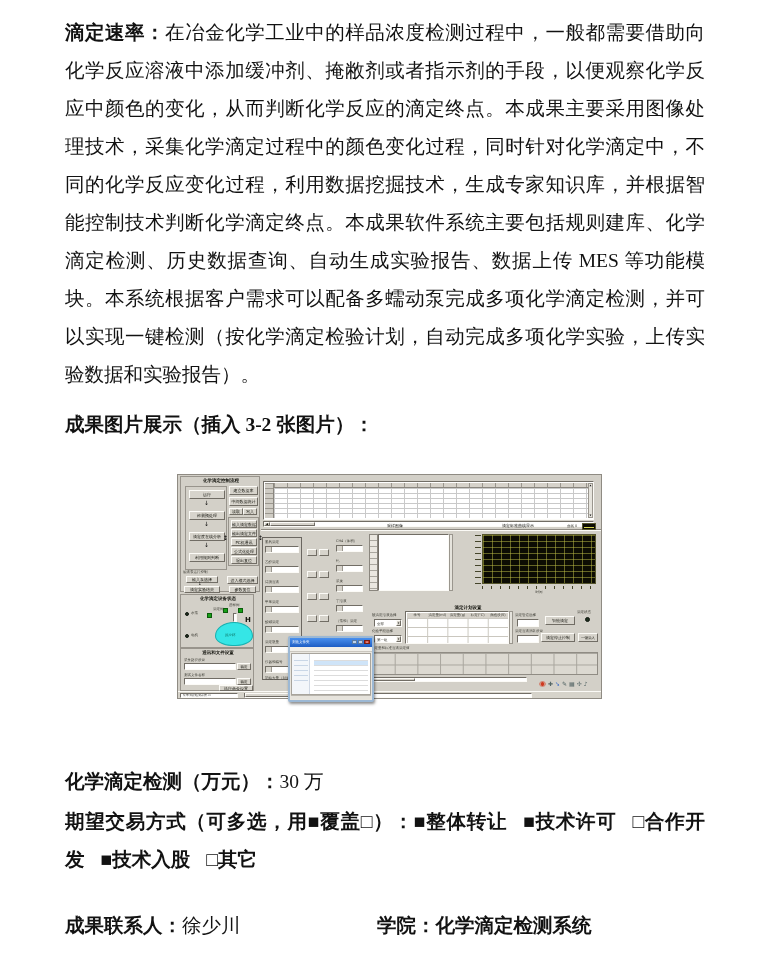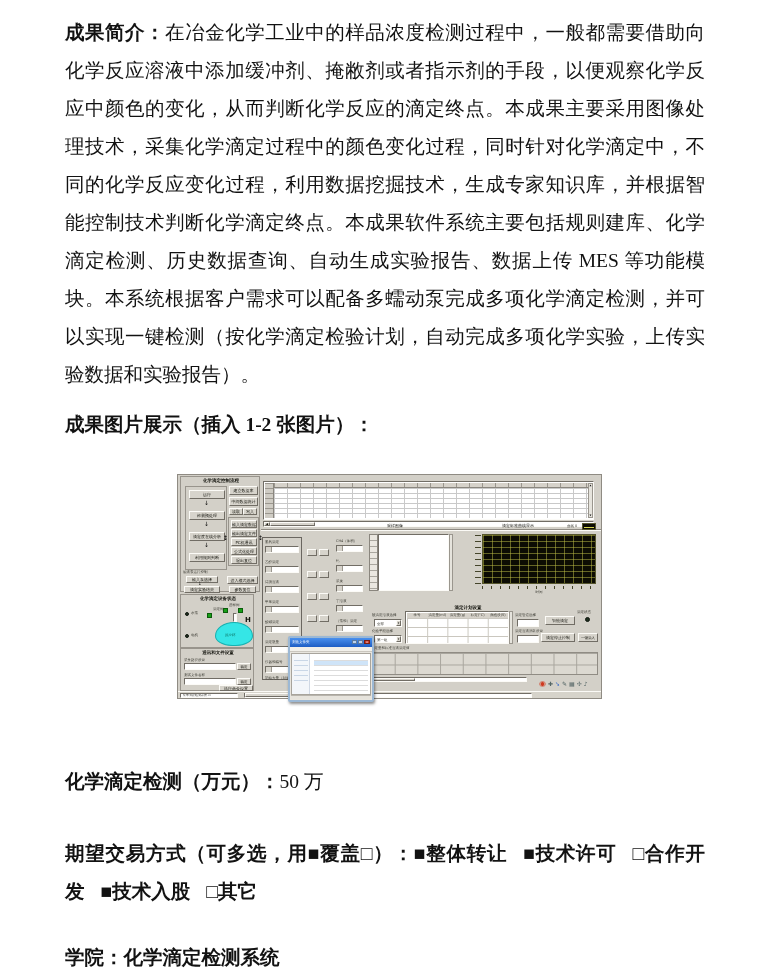--- a/index.html
+++ b/index.html
@@ -2,21 +2,21 @@
 <html><head>
 <meta charset="utf-8">
 <style>
   html,body{margin:0;padding:0;}
   body{width:768px;height:973px;background:#ffffff;font-family:"Liberation Serif","DejaVu Serif",serif;color:#121212;}
   .doc{padding:14px 63px 0 65px;}
   p{margin:0;}
   .body-text{font-size:19.5px;line-height:38px;text-align:justify;}
   .caption{margin-top:16px;font-size:19.5px;font-weight:bold;line-height:30px;}
   .price{margin-top:68px;font-size:19.5px;line-height:30px;}
-  .trade{margin-top:38px;font-size:19.5px;line-height:38px;text-align:justify;}
+  .trade{margin-top:6px;font-size:19.5px;line-height:38px;text-align:justify;}
   .opt{font-weight:bold;margin-right:16px;}
   .crow{display:flex;font-size:19.5px;line-height:30px;margin-top:18px;}
   .crow.first{margin-top:32px;}
   .lbl{font-weight:bold;}
   
   #shot{position:relative;width:423px;height:223px;margin:34px 0 0 112px;background:#d3d0c8;border:1px solid #8f8b83;font-family:"DejaVu Sans","Liberation Sans",sans-serif;}
   #shot .a{position:absolute;box-sizing:border-box;}
   #shot .rb{background:#d7d4cc;border:1px solid;border-color:#fcfbf7 #716d65 #716d65 #fcfbf7;display:flex;align-items:center;justify-content:center;font-size:4px;color:#16160f;white-space:nowrap;overflow:hidden;}
   #shot .sk{background:#fff;border:1px solid;border-color:#716d65 #fcfbf7 #fcfbf7 #716d65;overflow:hidden;}
   #shot .gb{border:1px solid #98948c;}
@@ -46,23 +46,23 @@
   #dlg{background:#e8e5de;border:2px solid #9cb8d4;border-radius:2px;box-shadow:1px 2px 3px rgba(0,0,0,.45);}
   #dlg .tbar{background:linear-gradient(#4a90ee,#1e5ec4);}
   #dlg .navlines{background:repeating-linear-gradient(transparent 0 4px,#c9d6e6 4px 5px);}
   #dlg .listlines{background:repeating-linear-gradient(transparent 0 4px,#dcdcdc 4px 5px);}
 </style>
 </head>
 <body>
 
 <div class="doc">
 
-  <p class="body-text"><span class="lbl">成果简介：</span><span>在冶金化学工业中的样品浓度检测过程中，一般都需要借助向化学反应溶液中添加缓冲剂、掩敝剂或者指示剂的手段，以便观察化学反应中颜色的变化，从而判断化学反应的滴定终点。本成果主要采用图像处理技术，采集化学滴定过程中的颜色变化过程，同时针对化学滴定中，不同的化学反应变化过程，利用数据挖掘技术，生成专家知识库，并根据智能控制技术判断化学滴定终点。本成果软件系统主要包括规则建库、化学滴定检测、历史数据查询、自动生成实验报告、数据上传 MES 等功能模块。本系统根据客户需求可以配备多蠕动泵完成多项化学滴定检测，并可以实现一键检测（按化学滴定检验计划，自动完成多项化学实验，上传实验数据和实验报告）。</span></p>
-
-  <p class="caption">成果图片展示（插入 1-2 张图片）：</p>
+  <p class="body-text"><span class="lbl">滴定速率：</span><span>在冶金化学工业中的样品浓度检测过程中，一般都需要借助向化学反应溶液中添加缓冲剂、掩敝剂或者指示剂的手段，以便观察化学反应中颜色的变化，从而判断化学反应的滴定终点。本成果主要采用图像处理技术，采集化学滴定过程中的颜色变化过程，同时针对化学滴定中，不同的化学反应变化过程，利用数据挖掘技术，生成专家知识库，并根据智能控制技术判断化学滴定终点。本成果软件系统主要包括规则建库、化学滴定检测、历史数据查询、自动生成实验报告、数据上传 MES 等功能模块。本系统根据客户需求可以配备多蠕动泵完成多项化学滴定检测，并可以实现一键检测（按化学滴定检验计划，自动完成多项化学实验，上传实验数据和实验报告）。</span></p>
+
+  <p class="caption">成果图片展示（插入 3-2 张图片）：</p>
 
   <div id="shot">
 
     <div class="a gb" style="left:2px;top:1px;width:80px;height:116px;">
       <div class="a tc t bold" style="left:0;top:1px;width:80px;height:6px;font-size:4.5px;">化学滴定控制流程</div>
       <div class="a gb" style="left:4px;top:9px;width:42px;height:84px;">
         <div class="a rb" style="left:3px;top:3px;width:36px;height:9px;">运行</div>
         <div class="a ar" style="left:18px;top:13px;">↓</div>
         <div class="a rb" style="left:3px;top:24px;width:36px;height:9px;">检测预处理</div>
         <div class="a ar" style="left:18px;top:34px;">↓</div>
@@ -294,21 +294,22 @@
         <div class="a" style="left:0;top:0;width:18px;height:40px;background:#f3f6fa;border-right:1px solid #d0d8e4;">
           <div class="a navlines" style="left:2px;top:2px;width:14px;height:28px;"></div>
         </div>
         <div class="a listlines" style="left:22px;top:2px;width:54px;height:36px;"></div>
         <div class="a" style="left:22px;top:7px;width:54px;height:4px;background:#cfe4f8;"></div>
       </div>
       <div class="a" style="left:1px;top:57px;width:80px;height:4px;background:#e6e3dc;border-top:1px solid #b8b4ac;"></div>
     </div>
   </div>
 
-  <p class="price"><span class="lbl">化学滴定检测（万元）：</span><span>50 万</span></p>
+  <p class="price"><span class="lbl">化学滴定检测（万元）：</span><span>30 万</span></p>
 
   <p class="trade"><span class="lbl">期望交易方式（可多选，用■覆盖□）：</span><span class="opt">■整体转让</span><span class="opt">■技术许可</span><span class="opt">□合作开发</span><span class="opt">■技术入股</span><span class="opt">□其它</span></p>
 
   <div class="crow first">
+    <span style="width:312px;"><span class="lbl">成果联系人：</span><span>徐少川</span></span>
     <span><span class="lbl">学院：</span><span class="lbl">化学滴定检测系统</span></span>
   </div>
 
 </div>
 
 </body></html>

